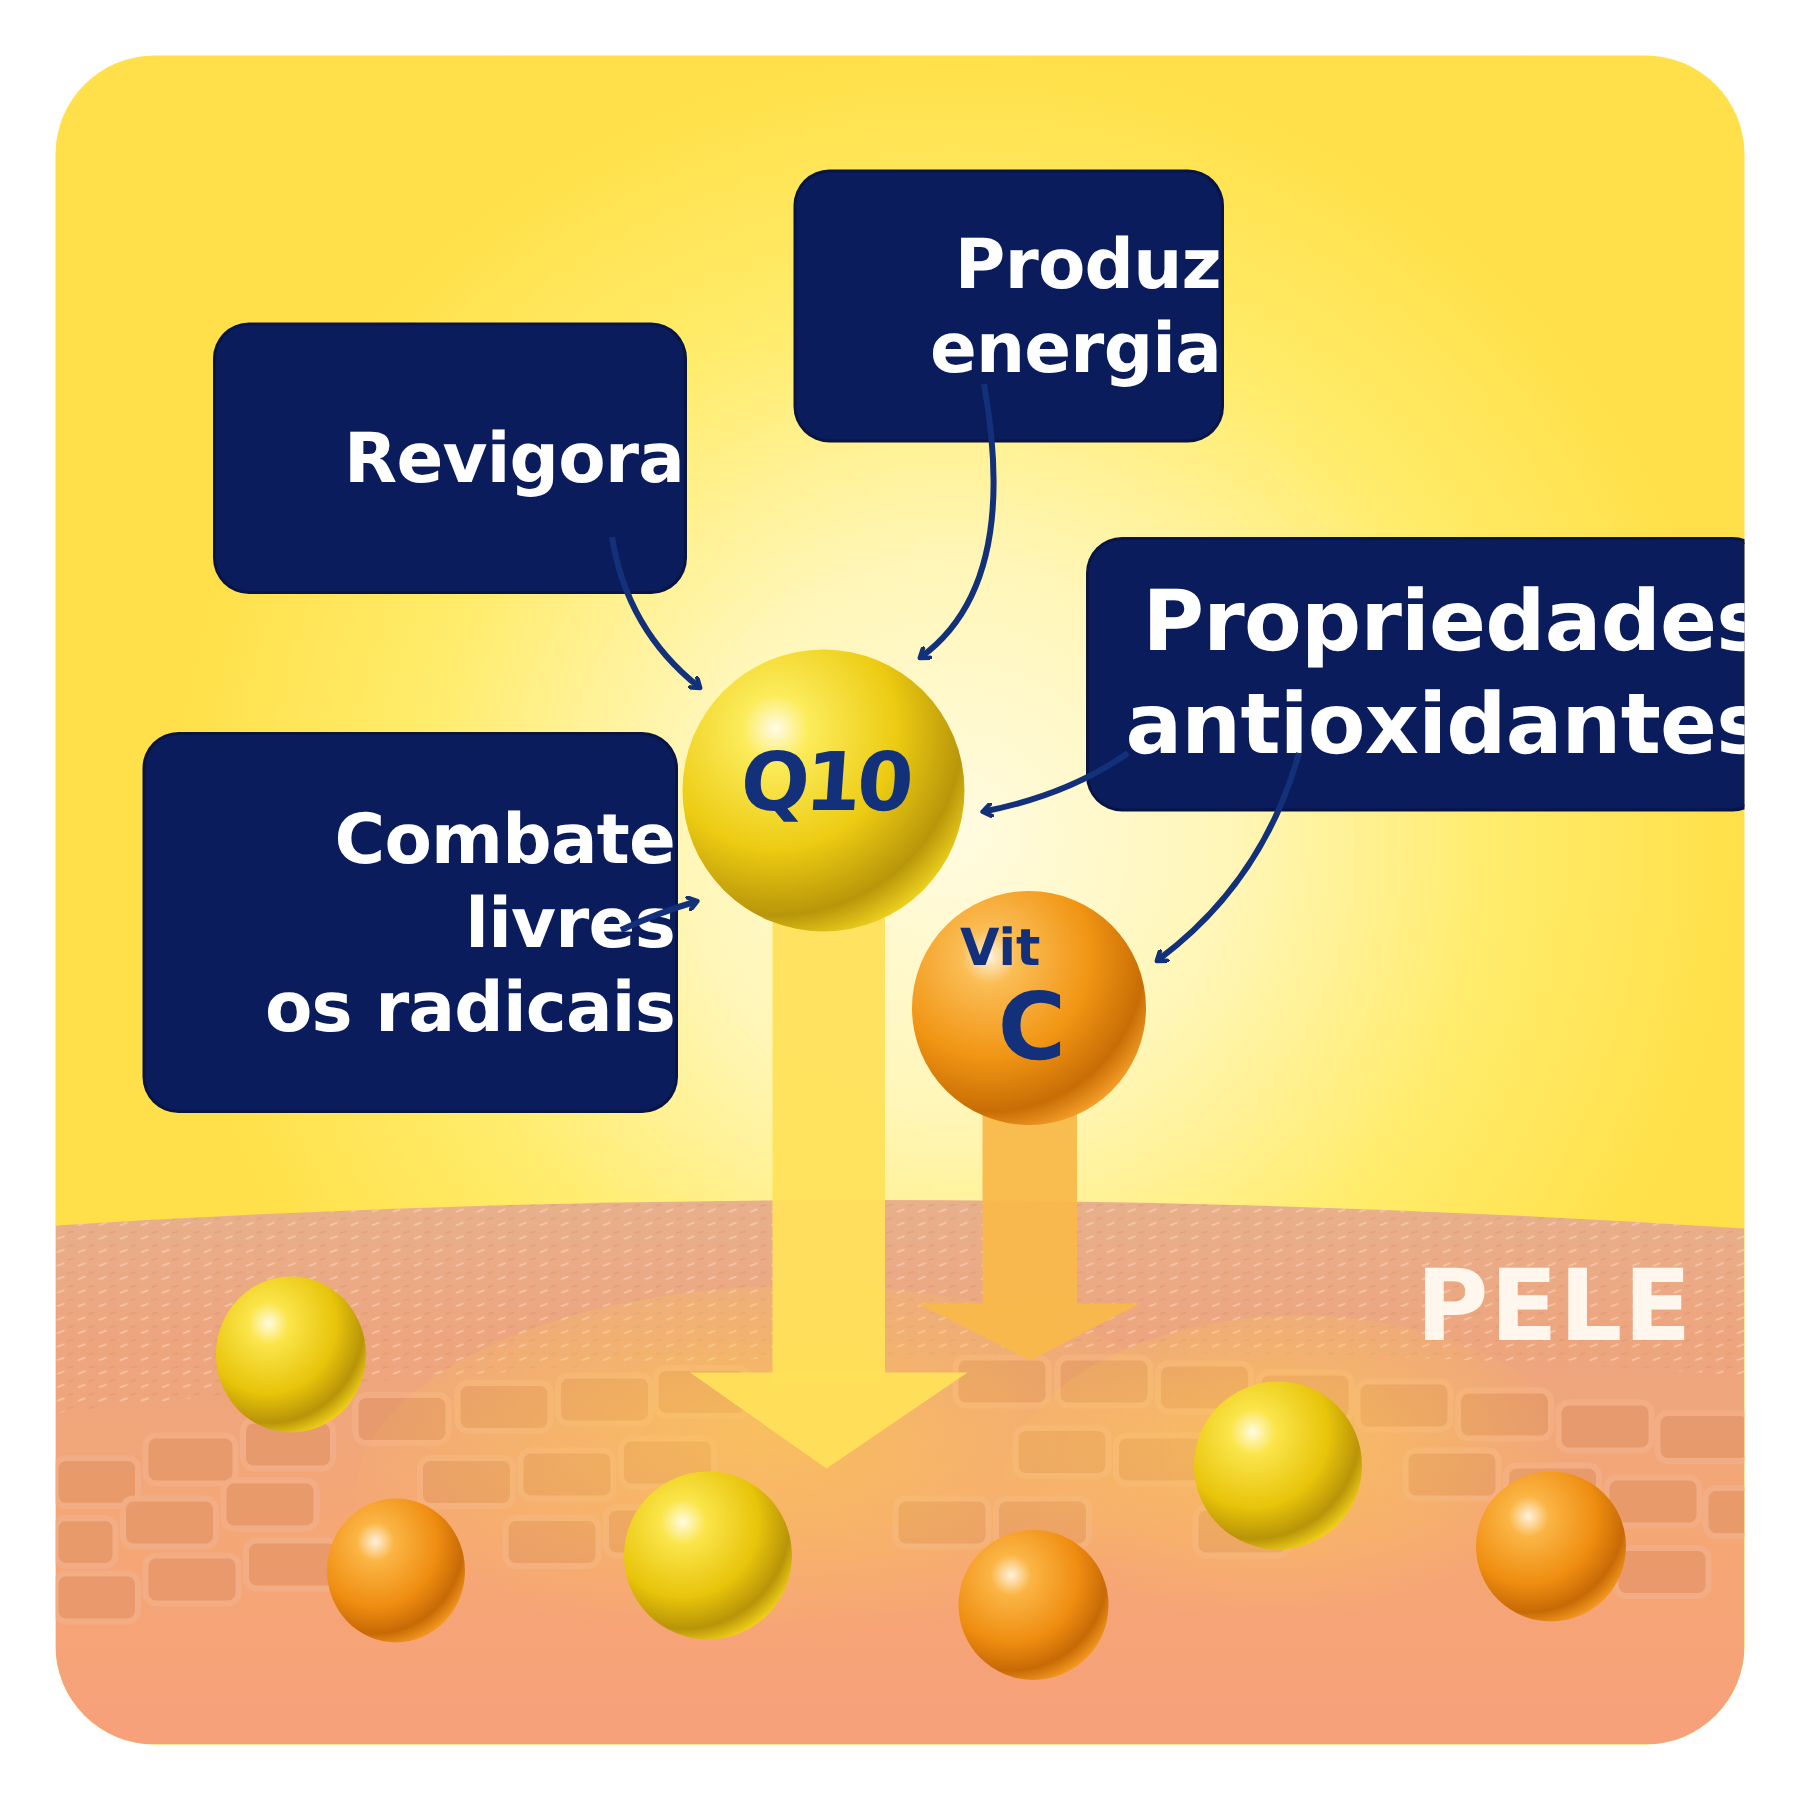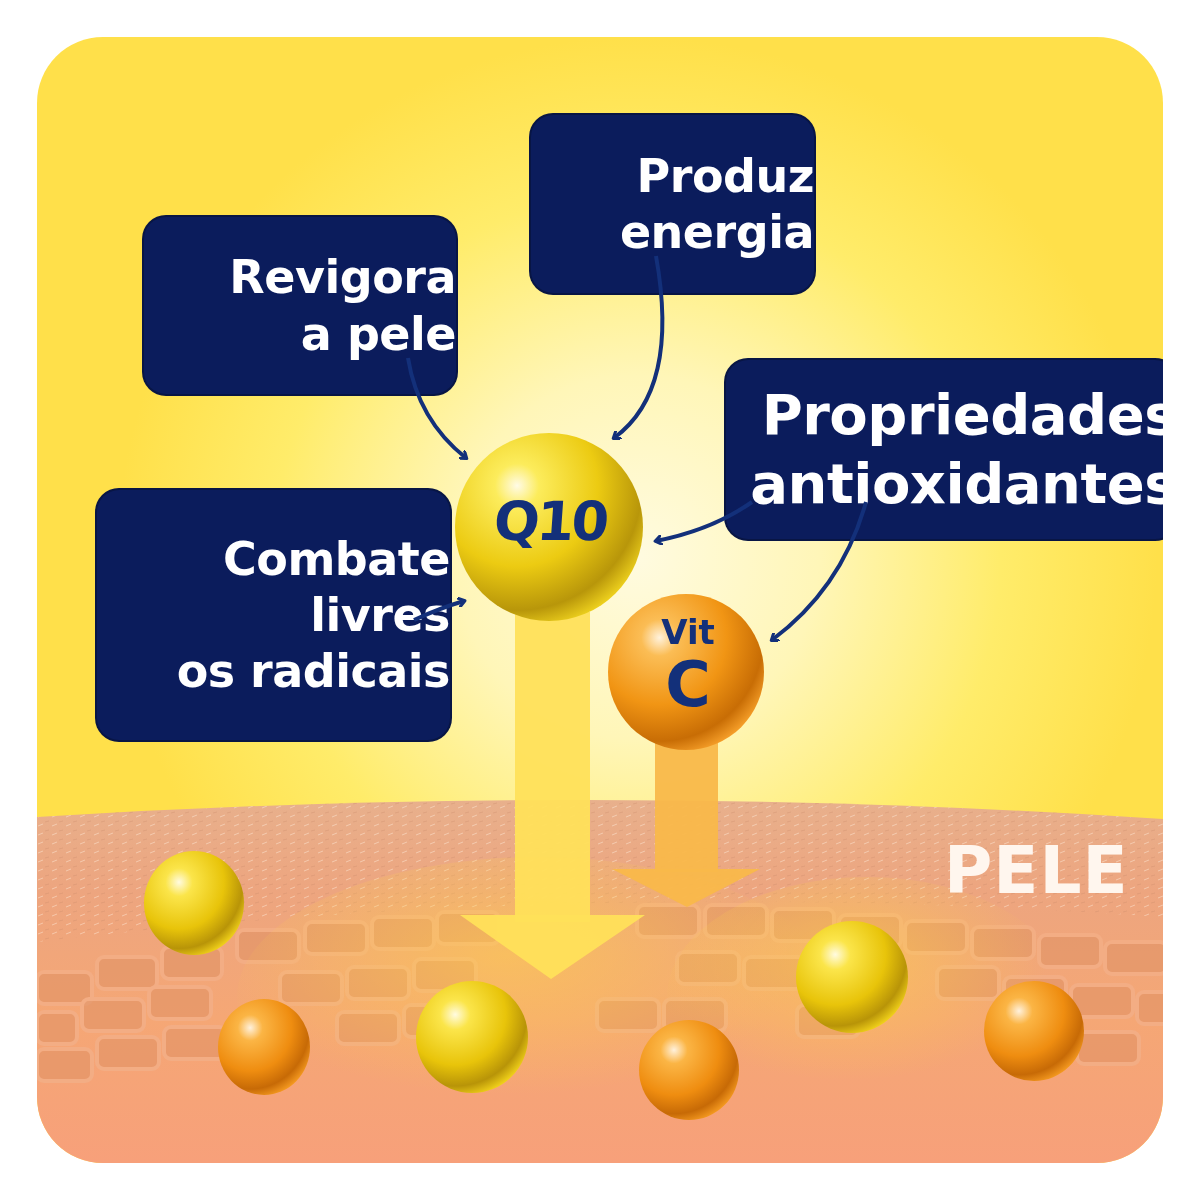--- a/index.html
+++ b/index.html
@@ -8,21 +8,21 @@
     background:radial-gradient(ellipse 520px 520px at 600px 520px,#fffbe0 0%,#fff6b8 35%,#ffec6a 70%,#ffe04a 100%);}
   .skin{position:absolute;left:0;top:0;width:1126px;height:1126px;}
   .box{position:absolute;background:#0b1c5c;border-radius:22px;color:#ffffff;font-weight:bold;display:flex;flex-direction:column;align-items:flex-end;justify-content:center;text-align:center;box-shadow:0 0 0 2px #081544;}
   .box span{display:block;line-height:1.22;letter-spacing:-0.5px;}
   .b-revigora{left:107px;top:180px;width:312px;height:177px;font-size:46px;}
   .b-produz{left:494px;top:78px;width:283px;height:178px;font-size:46px;}
   .b-propr{left:689px;top:323px;width:451px;height:179px;font-size:56px;}
   .b-combate{left:60px;top:453px;width:353px;height:250px;font-size:46px;}
   .overlay{position:absolute;left:0;top:0;width:1200px;height:1200px;}
   .label-q10{position:absolute;left:470px;top:490px;width:160px;text-align:center;font-size:54px;font-weight:bold;color:#13307a;letter-spacing:-3px;transform:skewX(-4deg);}
-  .label-vit{position:absolute;left:640px;top:612px;width:96px;text-align:center;font-size:34px;font-weight:bold;color:#13307a;}
+  .label-vit{position:absolute;left:640px;top:612px;width:96px;font-size:34px;font-weight:bold;color:#13307a;}
   .label-c{position:absolute;left:640px;top:648px;width:96px;text-align:center;font-size:62px;font-weight:bold;color:#13307a;}
   .pele{position:absolute;left:944px;top:832px;font-size:66px;font-weight:bold;color:#fff6ee;letter-spacing:1px;}
 </style>
 </head>
 <body>
 
 <div class="panel">
   <svg class="skin" viewBox="0 0 1126 1126" width="1126" height="1126">
     <defs>
       <linearGradient id="skinGrad" x1="0" y1="0" x2="0" y2="1">
@@ -117,21 +117,20 @@
     <ellipse cx="157" cy="866" rx="50" ry="52" fill="url(#goldBall)"></ellipse>
     <ellipse cx="227" cy="1010" rx="46" ry="48" fill="url(#orangeBall)"></ellipse>
     <ellipse cx="435" cy="1000" rx="56" ry="56" fill="url(#goldBall)"></ellipse>
     <ellipse cx="652" cy="1033" rx="50" ry="50" fill="url(#orangeBall)"></ellipse>
     <ellipse cx="815" cy="940" rx="56" ry="56" fill="url(#goldBall)"></ellipse>
     <ellipse cx="997" cy="994" rx="50" ry="50" fill="url(#orangeBall)"></ellipse>
   </svg>
 
   <div class="box b-revigora">
     <span>Revigora</span>
-    <span>a pele</span>
   </div>
   <div class="box b-produz">
     <span>Produz</span>
     <span>energia</span>
   </div>
   <div class="box b-propr">
     <span>Propriedades</span>
     <span>antioxidantes</span>
   </div>
   <div class="box b-combate">

